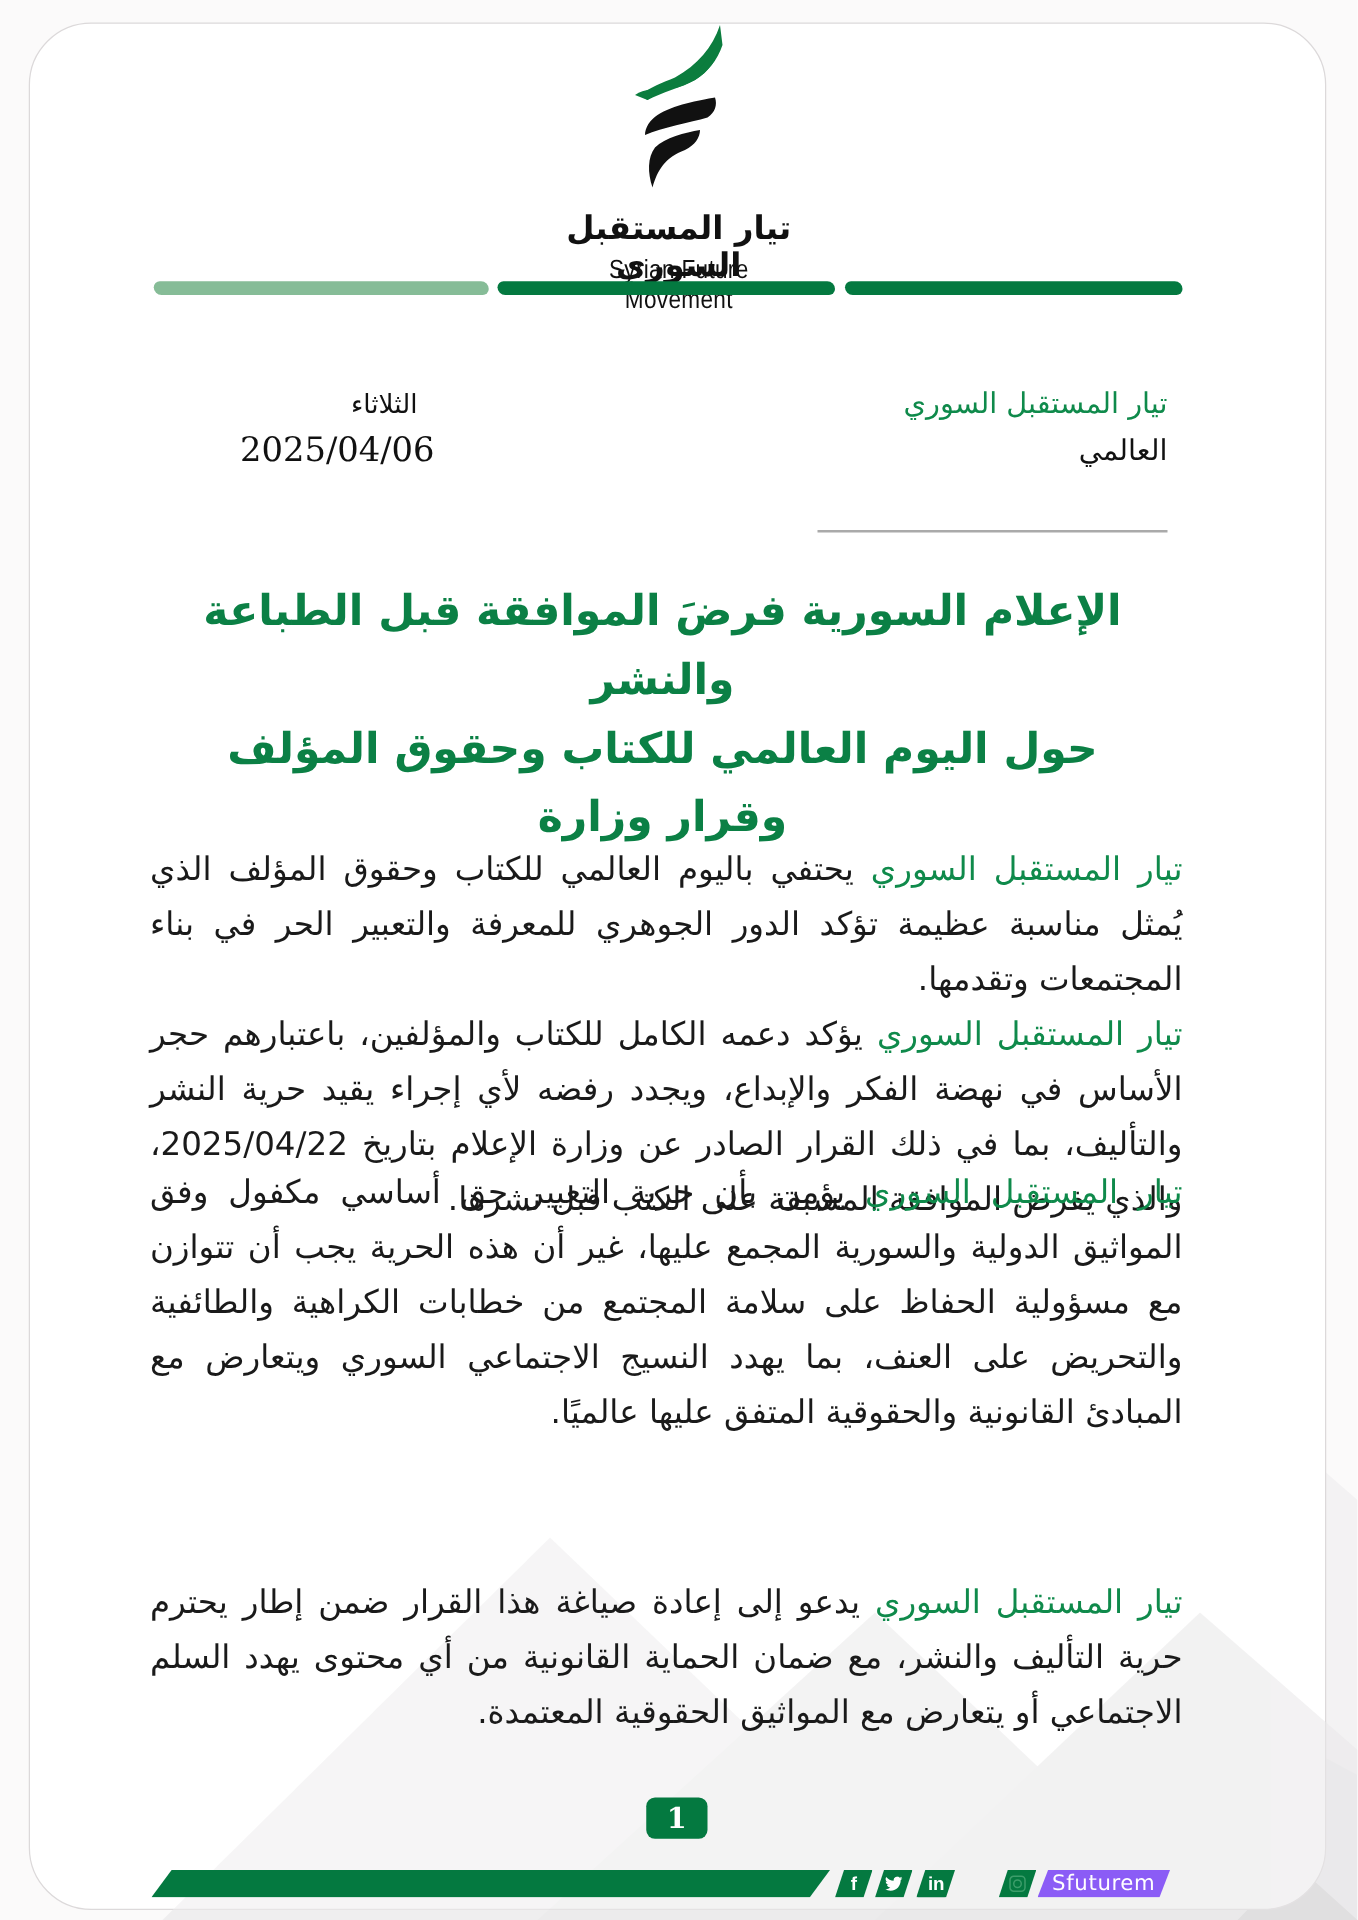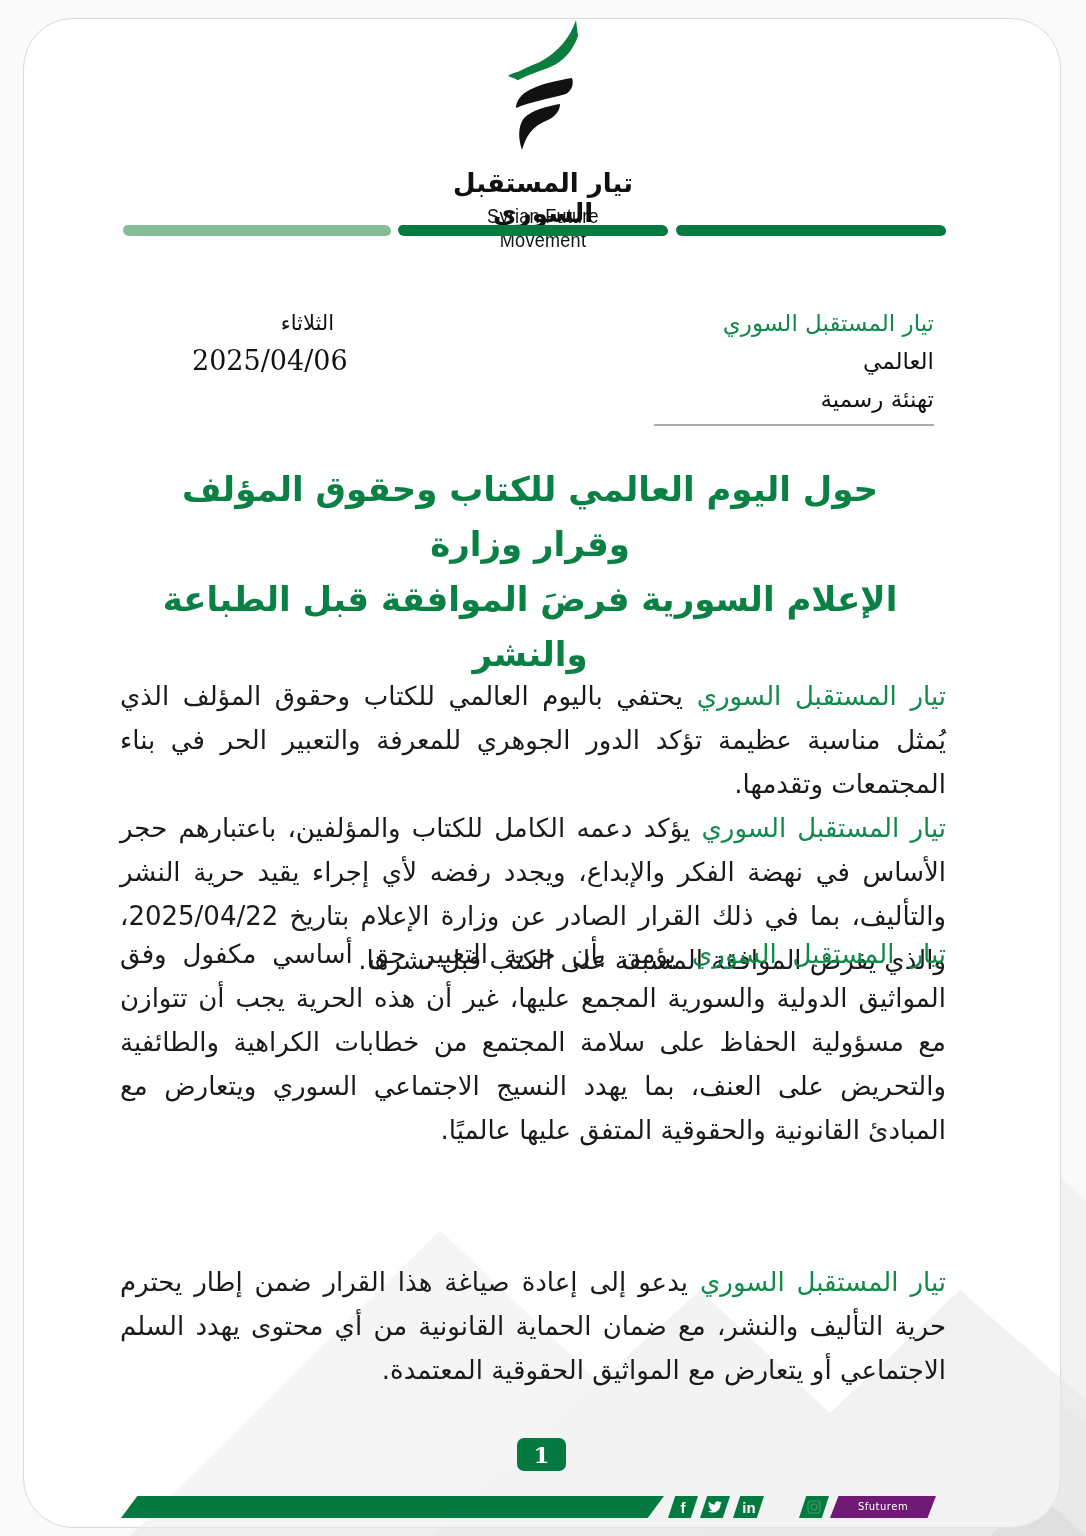--- a/index.html
+++ b/index.html
@@ -63,23 +63,23 @@
   .fbar { position: absolute; top: 1496px; height: 22px; background: #047940; }
   .fbar.main { left: 121px; width: 543px; clip-path: polygon(3% 0, 100% 0, 97% 100%, 0 100%); }
   .ficon {
     position: absolute; top: 1496px; width: 30px; height: 22px; background: #047940; color: #fff;
     clip-path: polygon(24% 0, 100% 0, 76% 100%, 0 100%);
     display: flex; align-items: center; justify-content: center; font-size: 15px; font-weight: bold;
     font-family: "Liberation Sans", sans-serif;
   }
   .ficon.insta { color: #3c9d6a; }
   .fhandle {
-    position: absolute; left: 830px; top: 1496px; width: 106px; height: 22px; background: #701a75; color: #fff;
+    position: absolute; left: 830px; top: 1496px; width: 106px; height: 22px; background: #8b5cf6; color: #fff;
     clip-path: polygon(8% 0, 100% 0, 92% 100%, 0 100%);
-    font-family: "DejaVu Sans", sans-serif; font-size: 10px; line-height: 22px; text-align: center; letter-spacing: 0.5px;
+    font-family: "DejaVu Sans", sans-serif; font-size: 17px; line-height: 22px; text-align: center; letter-spacing: 0.5px;
   }
 </style>
 </head>
 <body>
 
 <svg class="bgdeco" viewBox="0 0 1086 1536">
   <polygon points="130,1536 440,1230 760,1536" fill="#f1f0f1"></polygon>
   <polygon points="430,1536 700,1290 960,1536" fill="#eeedee"></polygon>
   <polygon points="700,1536 960,1290 1086,1400 1086,1536" fill="#ececed"></polygon>
   <polygon points="880,1310 1040,1160 1086,1200 1086,1420" fill="#f3f2f3"></polygon>
@@ -106,32 +106,31 @@
   <div class="logo-en">Syrian Future Movement</div>
 </div>
 
 <div class="hbar light"></div>
 <div class="hbar d1"></div>
 <div class="hbar d2"></div>
 
 <div class="meta-right">
   <div class="org">تيار المستقبل السوري</div>
   <div class="line">العالمي</div>
-  <div class="line">تهنئة رسمية</div>
 </div>
 <div class="meta-rule"></div>
 
 <div class="meta-left">
   <div class="day">الثلاثاء</div>
   <div class="date">2025/04/06</div>
 </div>
 
 <div class="title">
+  <div>الإعلام السورية فرضَ الموافقة قبل الطباعة والنشر</div>
   <div>حول اليوم العالمي للكتاب وحقوق المؤلف وقرار وزارة</div>
-  <div>الإعلام السورية فرضَ الموافقة قبل الطباعة والنشر</div>
 </div>
 
 <div class="body p1"><span class="org">تيار المستقبل السوري</span><span> يحتفي باليوم العالمي للكتاب وحقوق المؤلف الذي يُمثل مناسبة عظيمة تؤكد الدور الجوهري للمعرفة والتعبير الحر في بناء المجتمعات وتقدمها.</span></div>
 <div class="body p2"><span class="org">تيار المستقبل السوري</span><span> يؤكد دعمه الكامل للكتاب والمؤلفين، باعتبارهم حجر الأساس في نهضة الفكر والإبداع، ويجدد رفضه لأي إجراء يقيد حرية النشر والتأليف، بما في ذلك القرار الصادر عن وزارة الإعلام بتاريخ 2025/04/22، والذي يفرض الموافقة المسبقة على الكتب قبل نشرها.</span></div>
 <div class="body p3"><span class="org">تيار المستقبل السوري</span><span> يؤمن بأن حرية التعبير حق أساسي مكفول وفق المواثيق الدولية والسورية المجمع عليها، غير أن هذه الحرية يجب أن تتوازن مع مسؤولية الحفاظ على سلامة المجتمع من خطابات الكراهية والطائفية والتحريض على العنف، بما يهدد النسيج الاجتماعي السوري ويتعارض مع المبادئ القانونية والحقوقية المتفق عليها عالميًا.</span></div>
 <div class="body p4"><span class="org">تيار المستقبل السوري</span><span> يدعو إلى إعادة صياغة هذا القرار ضمن إطار يحترم حرية التأليف والنشر، مع ضمان الحماية القانونية من أي محتوى يهدد السلم الاجتماعي أو يتعارض مع المواثيق الحقوقية المعتمدة.</span></div>
 
 <div class="pagenum">1</div>
 
 <div class="fbar main"></div>

